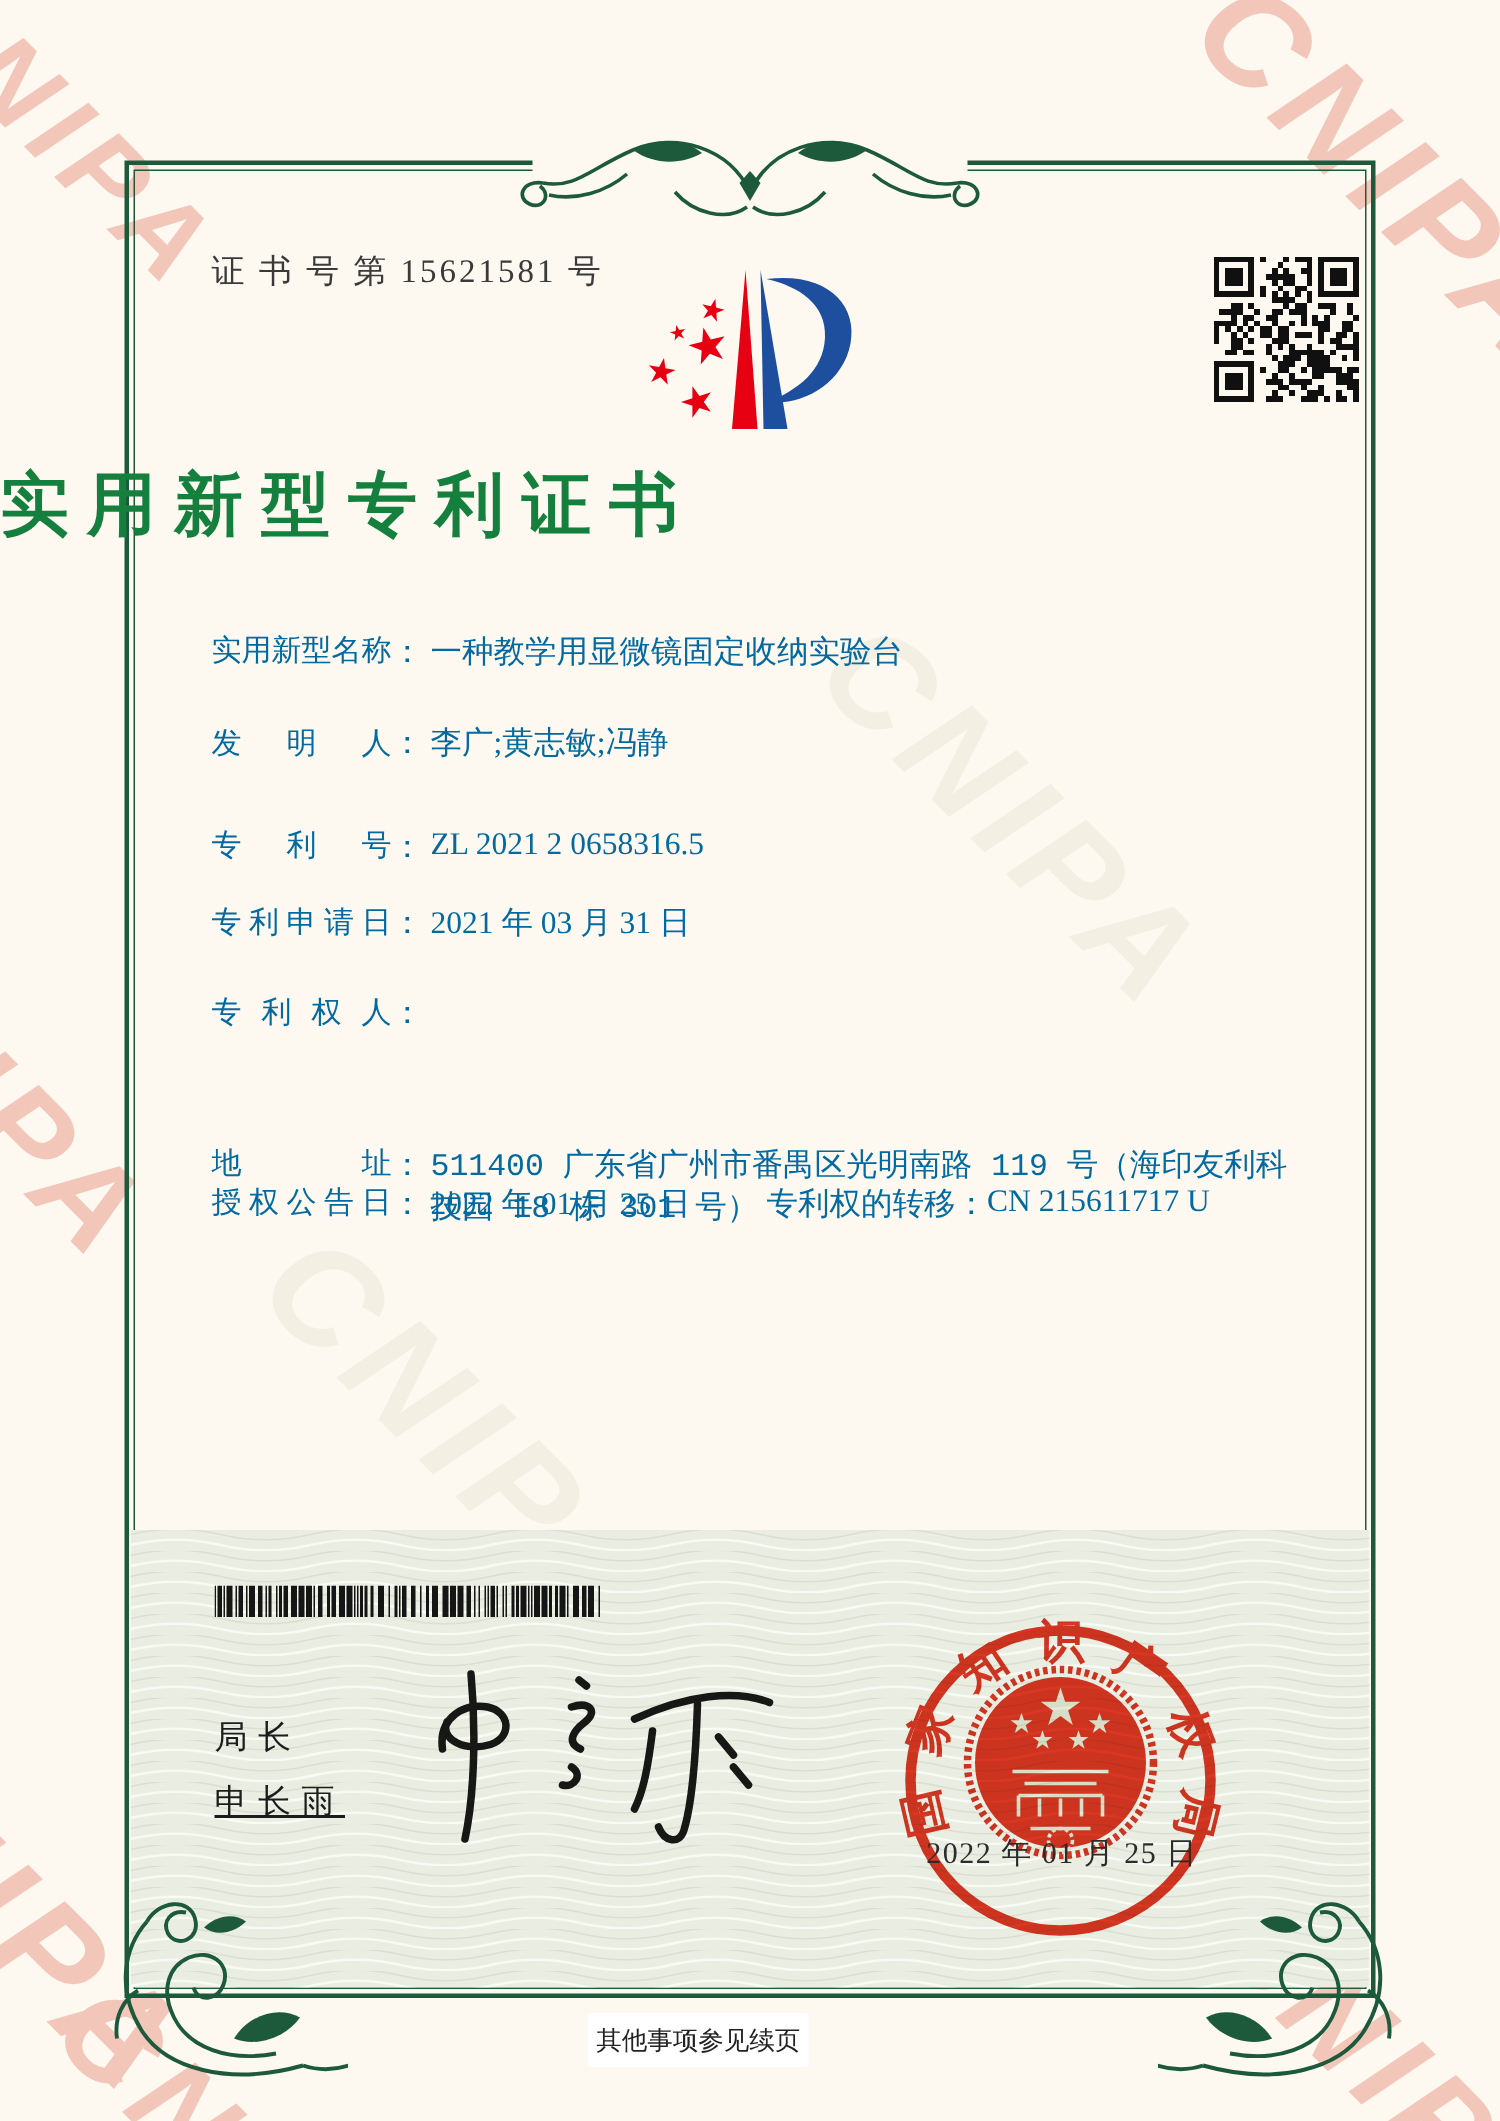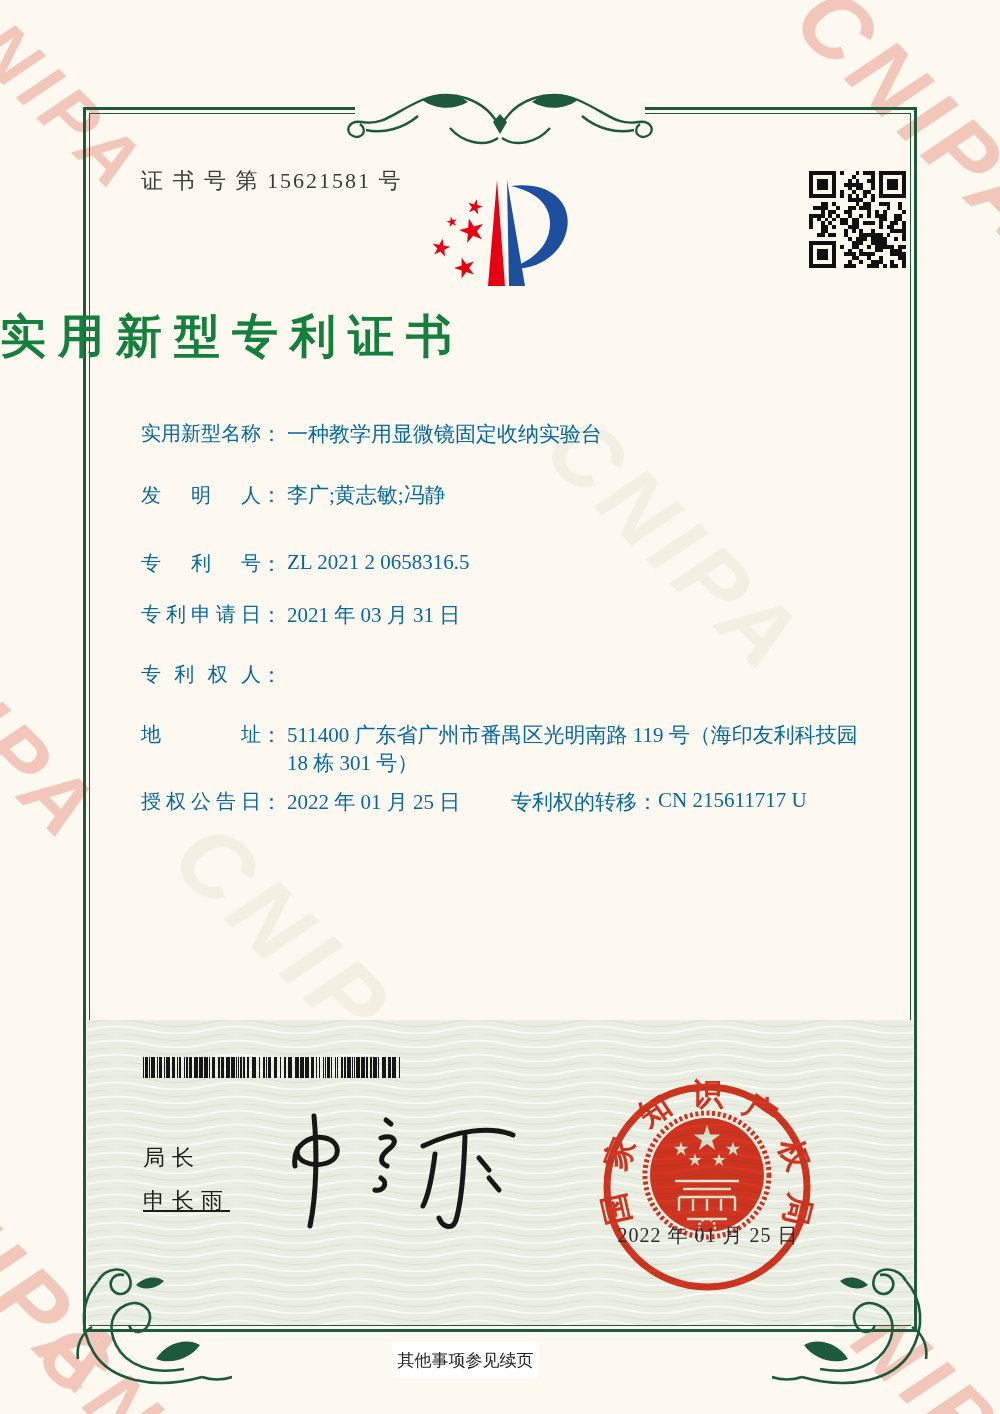--- a/index.html
+++ b/index.html
@@ -477,21 +477,21 @@
   </div>
   <div class="row" style="top:601px;">
     <span class="lbl">专利申请日</span>
     <span class="colon">：</span>
     <span class="val">2021 年 03 月 31 日</span>
   </div>
   <div class="row" style="top:661px;">
     <span class="lbl">专利权人</span>
     <span class="colon">：</span>
   </div>
-  <div class="row" style="top:721px;">
+  <div class="row" style="top:762px;font-family:Liberation Mono, monospace;">
     <span class="lbl">地址</span>
     <span class="colon">：</span>
     <span class="val">511400 广东省广州市番禺区光明南路 119 号（海印友利科技园 18 栋 301 号）</span>
   </div>
   <div class="row" style="top:788px;position:absolute;">
     <span class="lbl">授权公告日</span>
     <span class="colon">：</span>
     <span class="val">2022 年 01 月 25 日</span>
     <span class="pair2">
       <span>专利权的转移</span>

